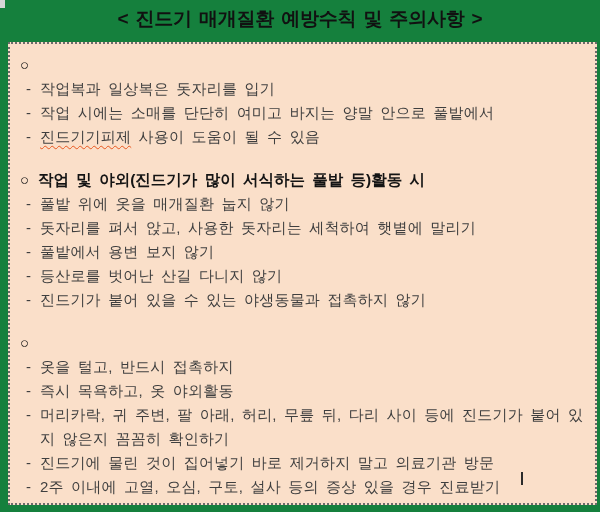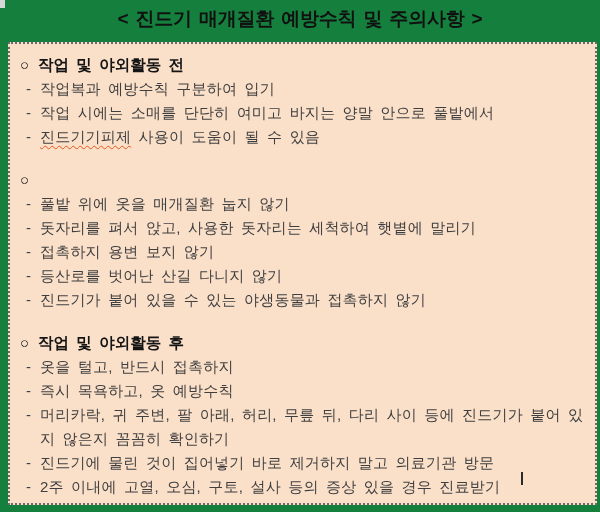--- a/index.html
+++ b/index.html
@@ -87,74 +87,73 @@
 
   <div class="corner-artifact"></div>
 
   <div class="doc-title">&lt; 진드기 매개질환 예방수칙 및 주의사항 &gt;</div>
 
   <div class="notice-box">
 
     <div class="section">
       <div class="heading">
         <span class="bullet">○</span>
-        <span>작업 및 야외활동 전</span>
       </div>
       <div class="item">
         <span class="dash">-</span>
-        <span class="text">작업복과 예방수칙 구분하여 입기</span>
+        <span class="text">작업복과 일상복은 돗자리를 입기</span>
       </div>
       <div class="item">
         <span class="dash">-</span>
         <span class="text">작업 시에는 소매를 단단히 여미고 바지는 양말 안으로 풀밭에서</span>
       </div>
       <div class="item">
         <span class="dash">-</span>
         <span class="text"><span class="misspelled">진드기기피제</span><span> 사용이 도움이 될 수 있음</span></span>
       </div>
     </div>
 
     <div class="section">
       <div class="heading">
         <span class="bullet">○</span>
+        <span>작업 및 야외(진드기가 많이 서식하는 풀밭 등)활동 시</span>
       </div>
       <div class="item">
         <span class="dash">-</span>
         <span class="text">풀밭 위에 옷을 매개질환 눕지 않기</span>
       </div>
       <div class="item">
         <span class="dash">-</span>
         <span class="text">돗자리를 펴서 앉고, 사용한 돗자리는 세척하여 햇볕에 말리기</span>
       </div>
       <div class="item">
         <span class="dash">-</span>
-        <span class="text">접촉하지 용변 보지 않기</span>
+        <span class="text">풀밭에서 용변 보지 않기</span>
       </div>
       <div class="item">
         <span class="dash">-</span>
         <span class="text">등산로를 벗어난 산길 다니지 않기</span>
       </div>
       <div class="item">
         <span class="dash">-</span>
         <span class="text">진드기가 붙어 있을 수 있는 야생동물과 접촉하지 않기</span>
       </div>
     </div>
 
     <div class="section">
       <div class="heading">
         <span class="bullet">○</span>
-        <span>작업 및 야외활동 후</span>
       </div>
       <div class="item">
         <span class="dash">-</span>
         <span class="text">옷을 털고, 반드시 접촉하지</span>
       </div>
       <div class="item">
         <span class="dash">-</span>
-        <span class="text">즉시 목욕하고, 옷 예방수칙</span>
+        <span class="text">즉시 목욕하고, 옷 야외활동</span>
       </div>
       <div class="item">
         <span class="dash">-</span>
         <span class="text">머리카락, 귀 주변, 팔 아래, 허리, 무릎 뒤, 다리 사이 등에 진드기가 붙어 있지 않은지 꼼꼼히 확인하기</span>
       </div>
       <div class="item">
         <span class="dash">-</span>
         <span class="text">진드기에 물린 것이 집어넣기 바로 제거하지 말고 의료기관 방문</span>
       </div>
       <div class="item">

